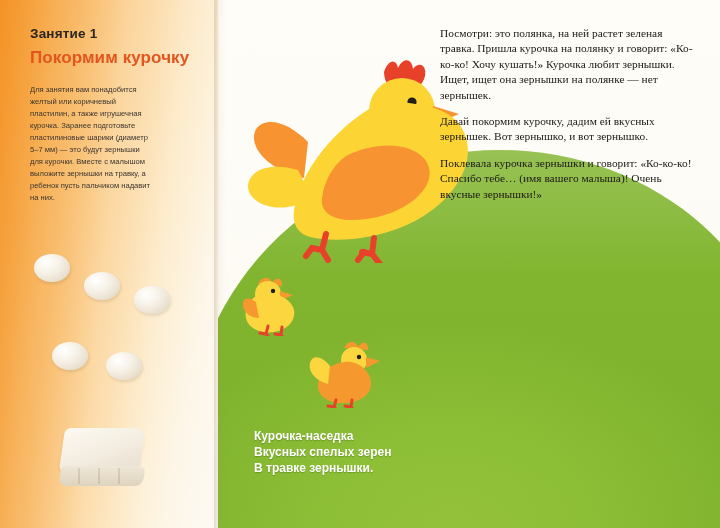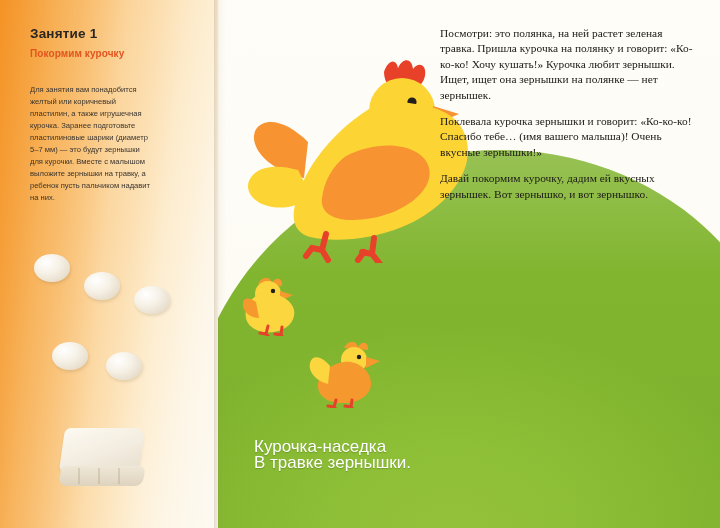--- a/index.html
+++ b/index.html
@@ -40,21 +40,21 @@
     position: absolute;
     left: 30px; top: 26px;
     font-size: 13.5px;
     font-weight: bold;
     color: #2a2622;
     letter-spacing: 0.2px;
   }
   #lesson-subtitle {
     position: absolute;
     left: 30px; top: 48px;
-    font-size: 10px;
+    font-size: 17px;
     font-weight: bold;
     color: #e2551e;
     letter-spacing: 0.1px;
   }
   #left-body {
     position: absolute;
     left: 30px; top: 84px;
     width: 124px;
     font-size: 7.6px;
     line-height: 12px;
@@ -151,25 +151,25 @@
     font-size: 11.4px;
     line-height: 15.4px;
     color: #1d1a16;
   }
   #right-text p { margin: 0 4px 11px 0; }
   #right-text p:last-child { margin-bottom: 0; }
 
   
   #poem {
     position: absolute;
-    left: 36px; top: 439px;
+    left: 36px; top: 428px;
     width: 220px;
-    font-size: 17px;
+    font-size: 12px;
     line-height: 16.2px;
-    font-weight: normal;
+    font-weight: bold;
     color: #ffffff;
     text-shadow: 0 1px 1px rgba(60,90,20,0.35);
   }
   #poem div { white-space: nowrap; }
 
   
   #hen { position: absolute; left: 16px; top: 38px; width: 260px; height: 225px; }
   #chick-1 { position: absolute; left: 24px; top: 270px; width: 76px; height: 66px; }
   #chick-2 { position: absolute; left: 82px; top: 338px; width: 82px; height: 70px; }
 </style>
@@ -248,24 +248,25 @@
       <path d="M66 19 l14 4 -14 7 z" fill="#f5992e"></path>
       <circle cx="59" cy="19" r="2.2" fill="#231f1c"></circle>
       <path d="M44 24 c-14 2 -26 12 -26 24 c0 11 12 18 28 17 c16 -1 26 -10 25 -21 c-1 -12 -14 -22 -27 -20 z" fill="#f5992e"></path>
       <path d="M30 28 c-8 -10 -18 -12 -20 -3 c-2 9 6 18 18 21 z" fill="#fbd63f"></path>
       <path d="M36 62 l-2 7 m-6 -1 l6 1 5 5" stroke="#e8412a" stroke-width="3" fill="none" stroke-linecap="round"></path>
       <path d="M52 62 l-1 7 m-6 -1 l6 1 5 5" stroke="#e8412a" stroke-width="3" fill="none" stroke-linecap="round"></path>
     </svg>
 
     <div id="right-text">
       <p>Посмотри: это полянка, на ней растет зеленая травка. Пришла курочка на полянку и говорит: «Ко-ко-ко! Хочу кушать!» Курочка любит зернышки. Ищет, ищет она зернышки на полянке — нет зернышек.</p>
+      <p>Давай покормим курочку, дадим ей вкусных зернышек. Вот зернышко, и вот зернышко.</p>
       <p>Поклевала курочка зернышки и говорит: «Ко-ко-ко! Спасибо тебе… (имя вашего малыша)! Очень вкусные зернышки!»</p>
-      <p>Давай покормим курочку, дадим ей вкусных зернышек. Вот зернышко, и вот зернышко.</p>
     </div>
 
     <div id="poem">
       <div>Курочка-наседка</div>
+      <div>Вкусных спелых зерен</div>
       <div>В травке зернышки.</div>
     </div>
   </div>
 
   <div id="spine"></div>
 </div>
 
 </body></html>

